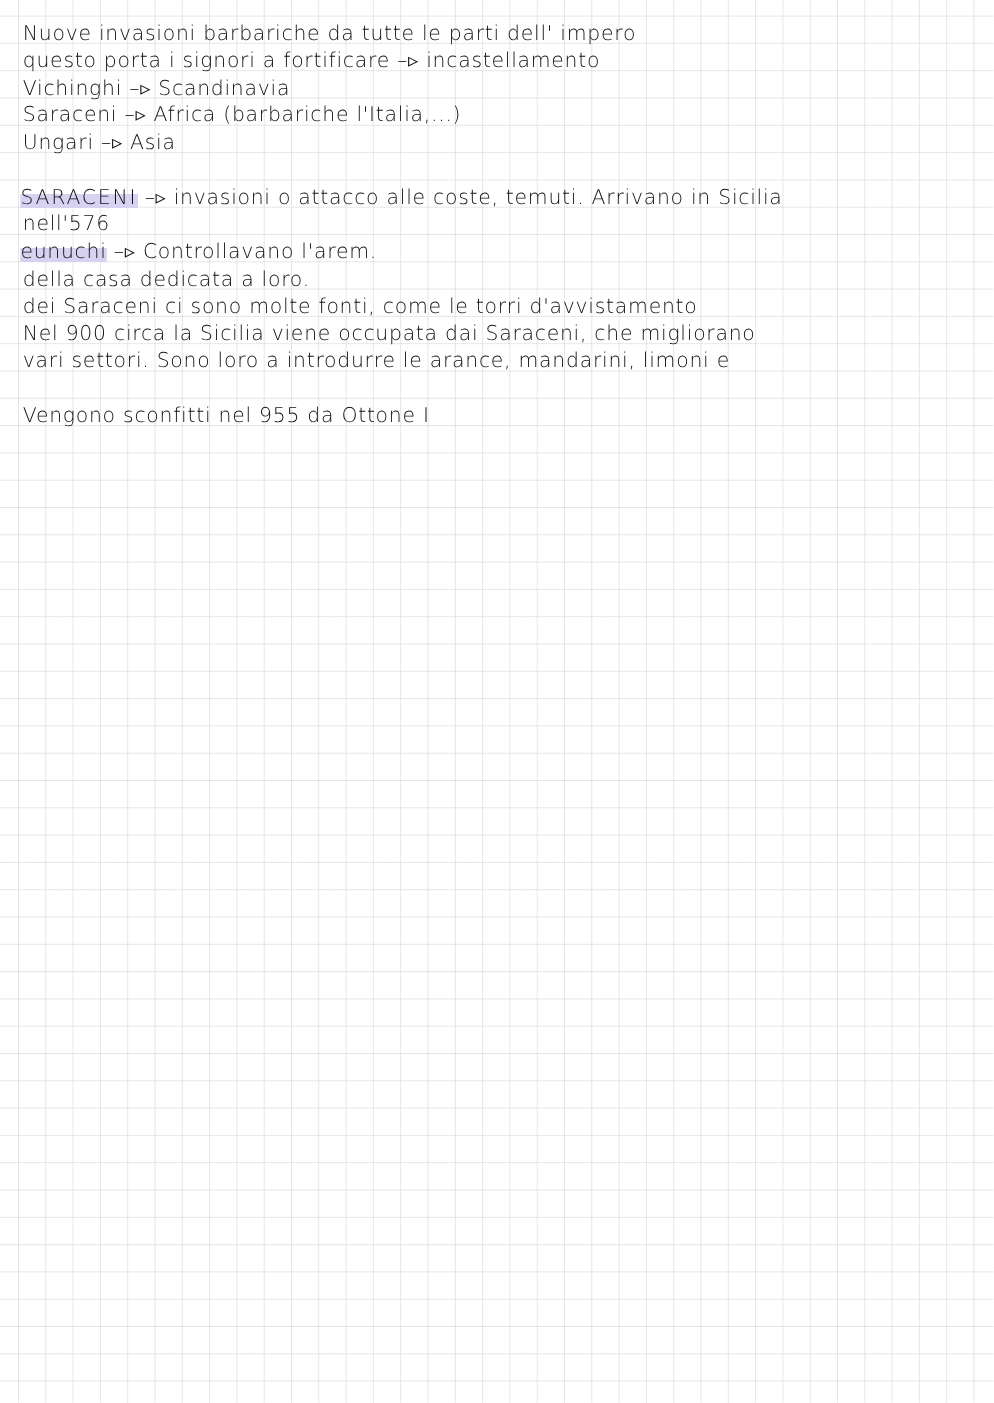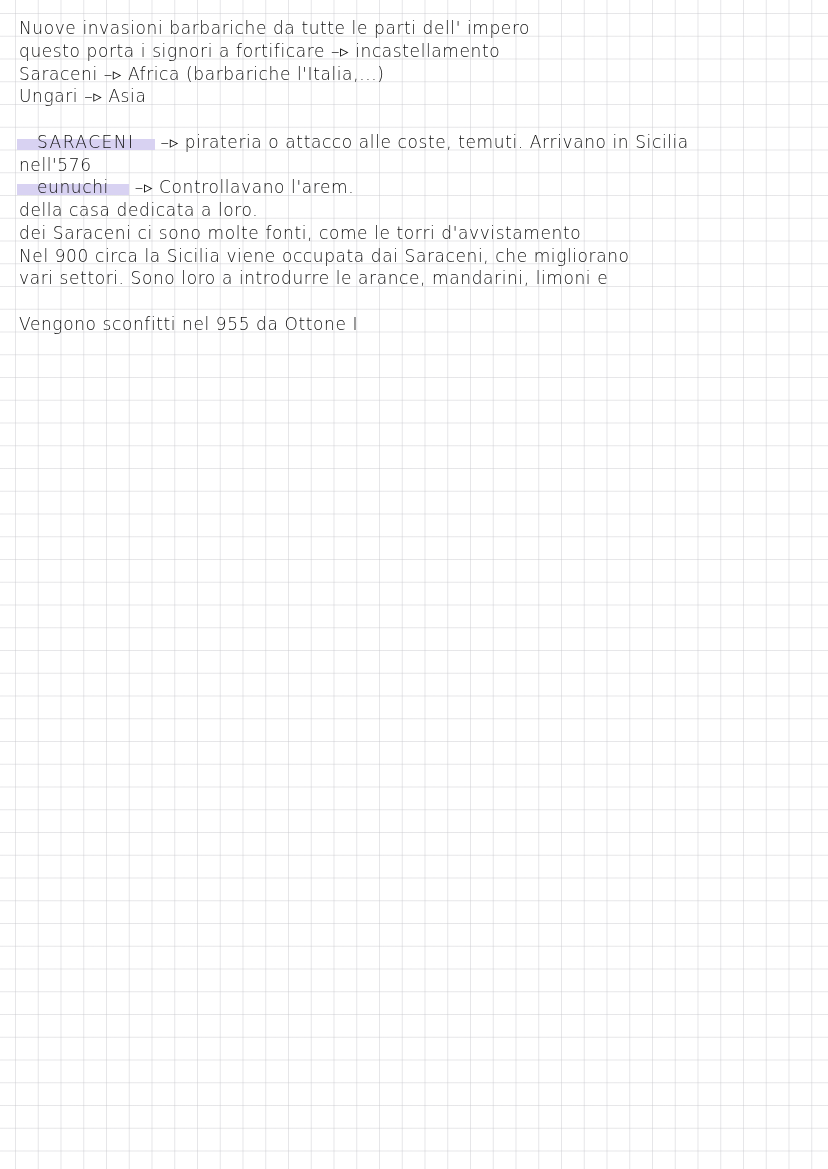--- a/index.html
+++ b/index.html
@@ -27,42 +27,43 @@
       height: 22.75px;
       line-height: 22.75px;
       font-size: 17px;
       letter-spacing: 0.6px;
       white-space: nowrap;
       font-weight: 300;
     }
     .gap { height: 22.75px; }
     .hl {
       background: linear-gradient(to bottom, transparent 35%, #d8d2f2 35%, #d8d2f2 90%, transparent 90%);
-      padding: 0 20px;
+      padding: 0 0;
       margin-left: -2px;
     }
     .heading { letter-spacing: 1.5px; }
   </style>
 </head>
 <body>
 
 <div class="page">
 
   <div>
     <div class="line">Nuove invasioni barbariche da tutte le parti dell' impero</div>
     <div class="line">questo porta i signori a fortificare –▹ incastellamento</div>
+    <div class="line">Vichinghi –▹ Scandinavia</div>
     <div class="line">Saraceni –▹ Africa (barbariche l'Italia,...)</div>
     <div class="line">Ungari –▹ Asia</div>
   </div>
 
   <div class="gap"></div>
 
   <div>
     <div class="line">
-      <span class="hl heading">SARACENI</span><span> –▹ pirateria o attacco alle coste, temuti. Arrivano in Sicilia</span>
+      <span class="hl heading">SARACENI</span><span> –▹ invasioni o attacco alle coste, temuti. Arrivano in Sicilia</span>
     </div>
     <div class="line">nell'576</div>
     <div class="line">
       <span class="hl">eunuchi</span><span> –▹ Controllavano l'arem.</span>
     </div>
     <div class="line">della casa dedicata a loro.</div>
     <div class="line">dei Saraceni ci sono molte fonti, come le torri d'avvistamento</div>
     <div class="line">Nel 900 circa la Sicilia viene occupata dai Saraceni, che migliorano</div>
     <div class="line">vari settori. Sono loro a introdurre le arance, mandarini, limoni e</div>
   </div>

